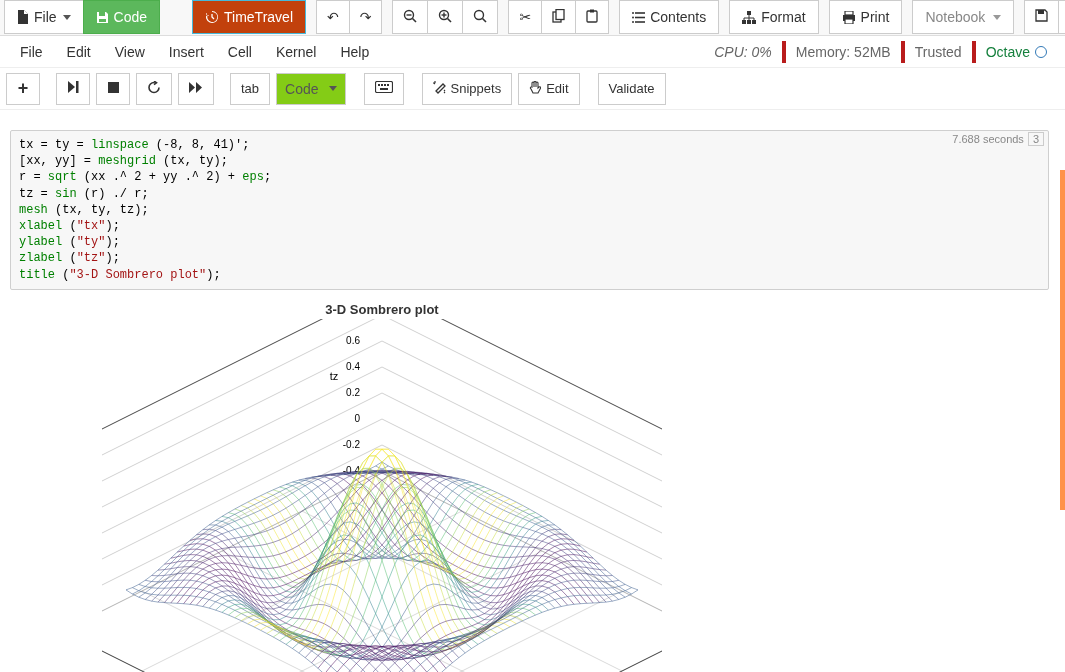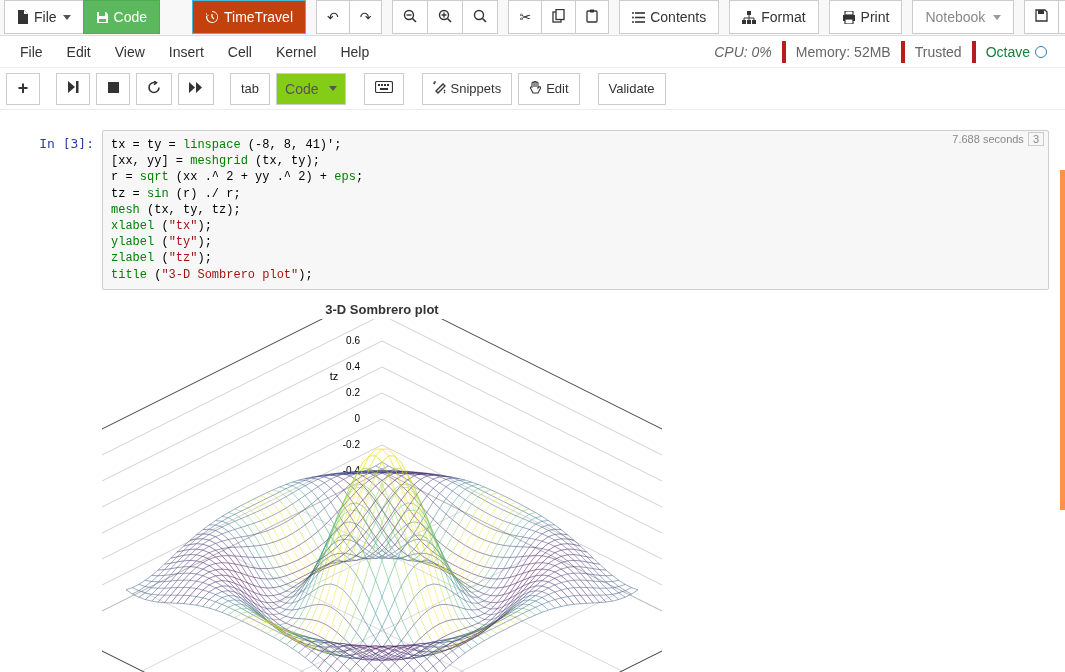--- a/index.html
+++ b/index.html
@@ -279,21 +279,20 @@
     <span>Edit</span>
   </button>
   <div style="width:6px"></div>
   <button class="t2-btn">
       <span>Validate</span>
     </button>
 </div>
 
 <div class="content">
   <div class="cell">
-    <div class="prompt-col">In [3]:</div>
     <div class="input-area">
       <div class="timing">
         <span>7.688 seconds</span><span class="bx">3</span>
       </div>
       <pre id="code-pre">tx = ty = <span class="kw">linspace</span> (-8, 8, 41)';
 [xx, yy] = <span class="kw">meshgrid</span> (tx, ty);
 r = <span class="kw">sqrt</span> (xx .^ 2 + yy .^ 2) + <span class="kw">eps</span>;
 tz = <span class="kw">sin</span> (r) ./ r;
 <span class="kw">mesh</span> (tx, ty, tz);
 <span class="kw">xlabel</span> (<span class="str">"tx"</span>);

